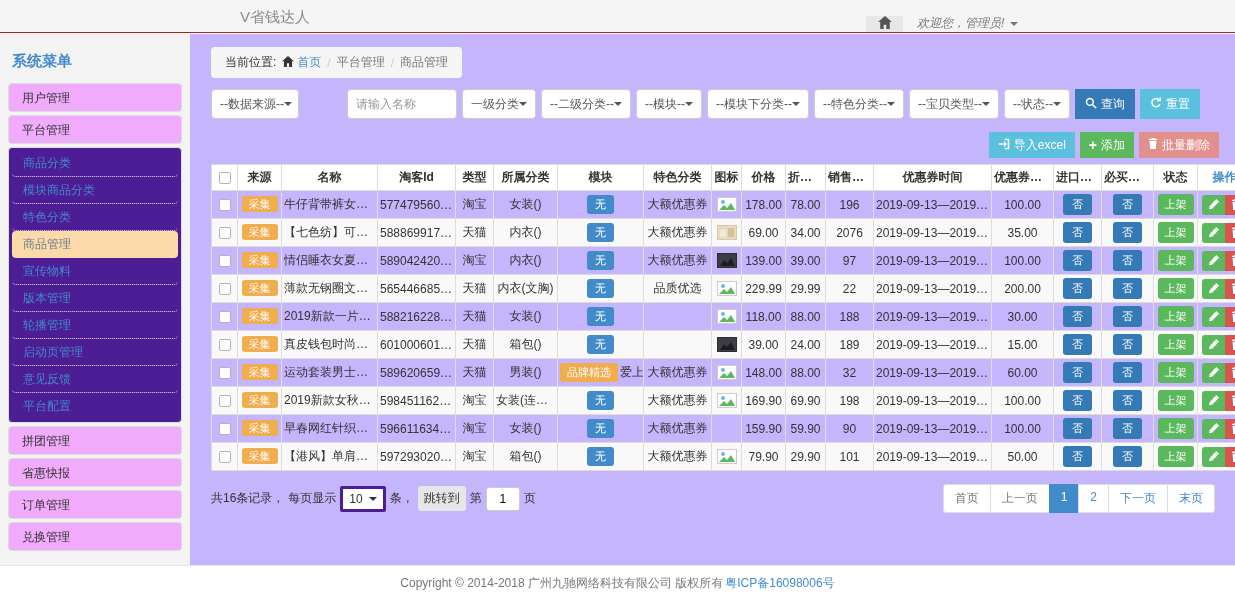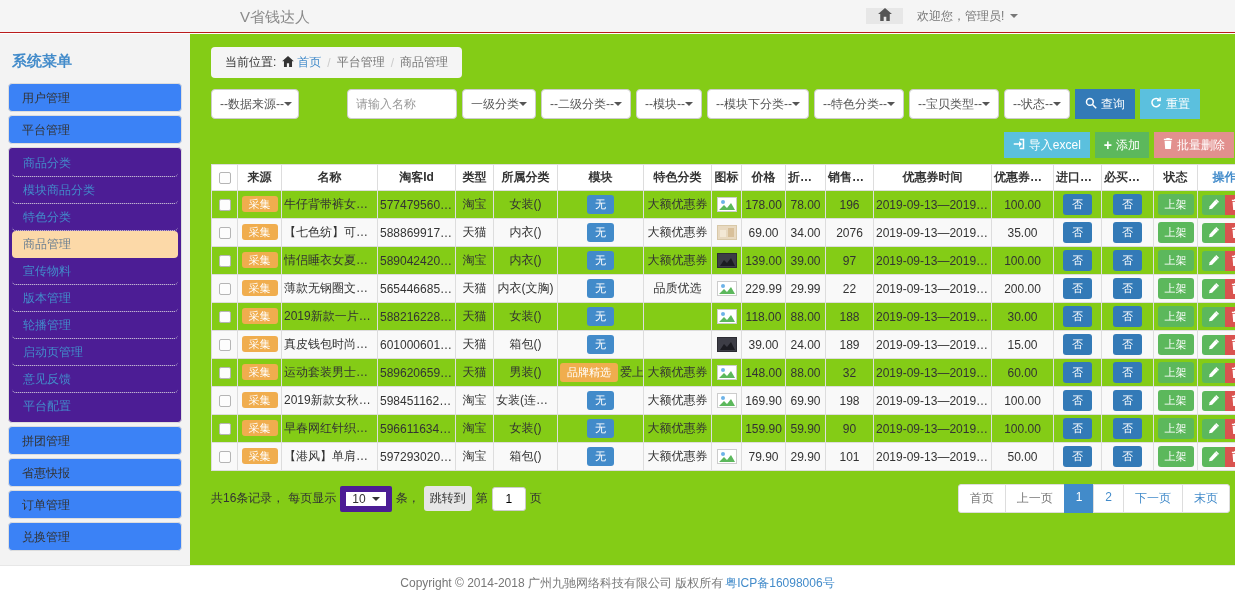--- a/index.html
+++ b/index.html
@@ -5,37 +5,37 @@
   * { box-sizing: border-box; margin: 0; padding: 0; }
   html,body { width:1235px; height:600px; }
   body {
     font-family: "Liberation Sans", "DejaVu Sans", sans-serif;
     font-size: 12px; color:#333; background:#fff; overflow:hidden; position:relative;
   }
   
   .topbar { position:absolute; left:0; top:0; width:100%; height:33px;
             background:#f5f5f5; border-bottom:1px solid #b91c1c; z-index:5; }
   .brand { position:absolute; left:240px; top:0; line-height:33px; font-size:15px; color:#8a8a8a; }
-  .topbar-right { position:absolute; left:866px; top:0; height:32px; display:flex; align-items:center; }
+  .topbar-right { position:absolute; left:866px; top:0; height:32px; display:flex; align-items:flex-end;font-style:italic; }
   .home-box { width:37px; background:#e7e7e7; display:flex; align-items:center; justify-content:center; cursor:pointer; }
   .welcome { display:flex; align-items:center; gap:6px; padding:0 14px; color:#777; cursor:pointer; }
   .caret-down { width:0; height:0; border-left:4px solid transparent; border-right:4px solid transparent; border-top:4px solid #777; display:inline-block; }
   
   .sidebar-region { position:absolute; left:0; top:34px; width:190px; height:531px;
                     background:#f3f3f3; padding:10px 8px 0 8px; overflow:hidden; }
   .sidebar-title { color:#428bca; font-size:15px; font-weight:bold; margin:8px 0 12px 4px; }
-  .menu-item { height:29px; line-height:29px; background:#3b82f6; border:1px solid #ddd;
+  .menu-item { height:29px; line-height:29px; background:#f0abfc; border:1px solid #ddd;
                border-radius:4px; margin-bottom:3px; padding-left:13px; color:#333; cursor:pointer; }
   .submenu { background:#4c1d95; border:1px solid #ddd; border-radius:4px; margin-bottom:3px; padding:2px 3px; }
   .submenu-item { height:27px; line-height:27px; padding-left:11px; color:#428bca;
                   border-bottom:1px dotted #e3e3e3; cursor:pointer; border-radius:4px; }
   .submenu-item:last-child { border-bottom:none; }
   .submenu-item.active { background:#fcd9a8; color:#6b7f92; border-bottom:1px dotted transparent; }
   
-  .main { position:absolute; left:190px; top:34px; right:0; bottom:35px; background:#84cc16; padding:13px 1px 0 21px; overflow:hidden; }
+  .main { position:absolute; left:190px; top:34px; right:0; bottom:35px; background:#c4b5fd; padding:13px 16px 0 21px; overflow:hidden; }
   .breadcrumb { display:inline-flex; align-items:center; gap:6px; background:#f5f5f5;
                 border-radius:4px; padding:7px 14px; color:#777; }
   .breadcrumb .bc-label { color:#333; }
   .breadcrumb a.bc-home { color:#428bca; text-decoration:none; display:inline-flex; align-items:center; gap:3px; }
   .breadcrumb .bc-sep { color:#ccc; }
   .breadcrumb .bc-item { color:#777; }
   
   .filters { display:flex; align-items:center; gap:5px; margin-top:11px; }
   .fselect { height:30px; border:1px solid #ccc; border-radius:4px; background:#fff;
              display:flex; align-items:center; justify-content:space-between; 
@@ -72,21 +72,21 @@
   .op-trash { background:#d9534f; border:none; border-radius:0 3px 3px 0; width:23px; height:20px; display:inline-flex; align-items:center; justify-content:center; cursor:pointer; }
   .thumb { display:inline-block; width:20px; height:15px; border:1px solid #ccc; background:#fff; vertical-align:middle; position:relative; overflow:hidden; }
   .thumb svg { position:absolute; left:0; top:0; }
   .thumb.beige { background:#e8d9c0; border-color:#d8c8a8; }
   .thumb.dark  { background:#3d3d46; border-color:#2c2c33; }
   .module-cell { display:inline-flex; align-items:center; gap:2px; }
   .module-extra { color:#333; }
   
   .pager-row { display:flex; justify-content:space-between; align-items:center; margin-top:13px; padding-right:4px; }
   .pager-left { display:flex; align-items:center; gap:4px; color:#333; }
-  .mini-select { height:26px; border:6px solid #4c1d95; border-radius:2px; background:#fff;
+  .mini-select { height:26px; border:3px solid #4c1d95; border-radius:2px; background:#fff;
                  display:inline-flex; align-items:center; gap:6px; padding:0 6px; cursor:pointer; }
   .mini-select .sel-caret { width:0; height:0; border-left:4px solid transparent; border-right:4px solid transparent; border-top:4px solid #333; }
   .jump-chip { background:#e6e6e6; border-radius:3px; padding:4px 6px; color:#333; cursor:pointer; }
   .jump-input { width:34px; height:24px; border:1px solid #ccc; border-radius:3px; text-align:center; font-family:inherit; font-size:12px; }
   .pg-group { display:inline-flex; }
   .pg-btn { border:1px solid #ddd; margin-left:-1px; background:#fff; padding:5px 11px; font-size:12px;
             color:#428bca; cursor:pointer; text-decoration:none; display:inline-block; }
   .pg-btn.first { border-radius:3px 0 0 3px; margin-left:0; }
   .pg-btn.last  { border-radius:0 3px 3px 0; }
   .pg-btn.muted { color:#777; }

